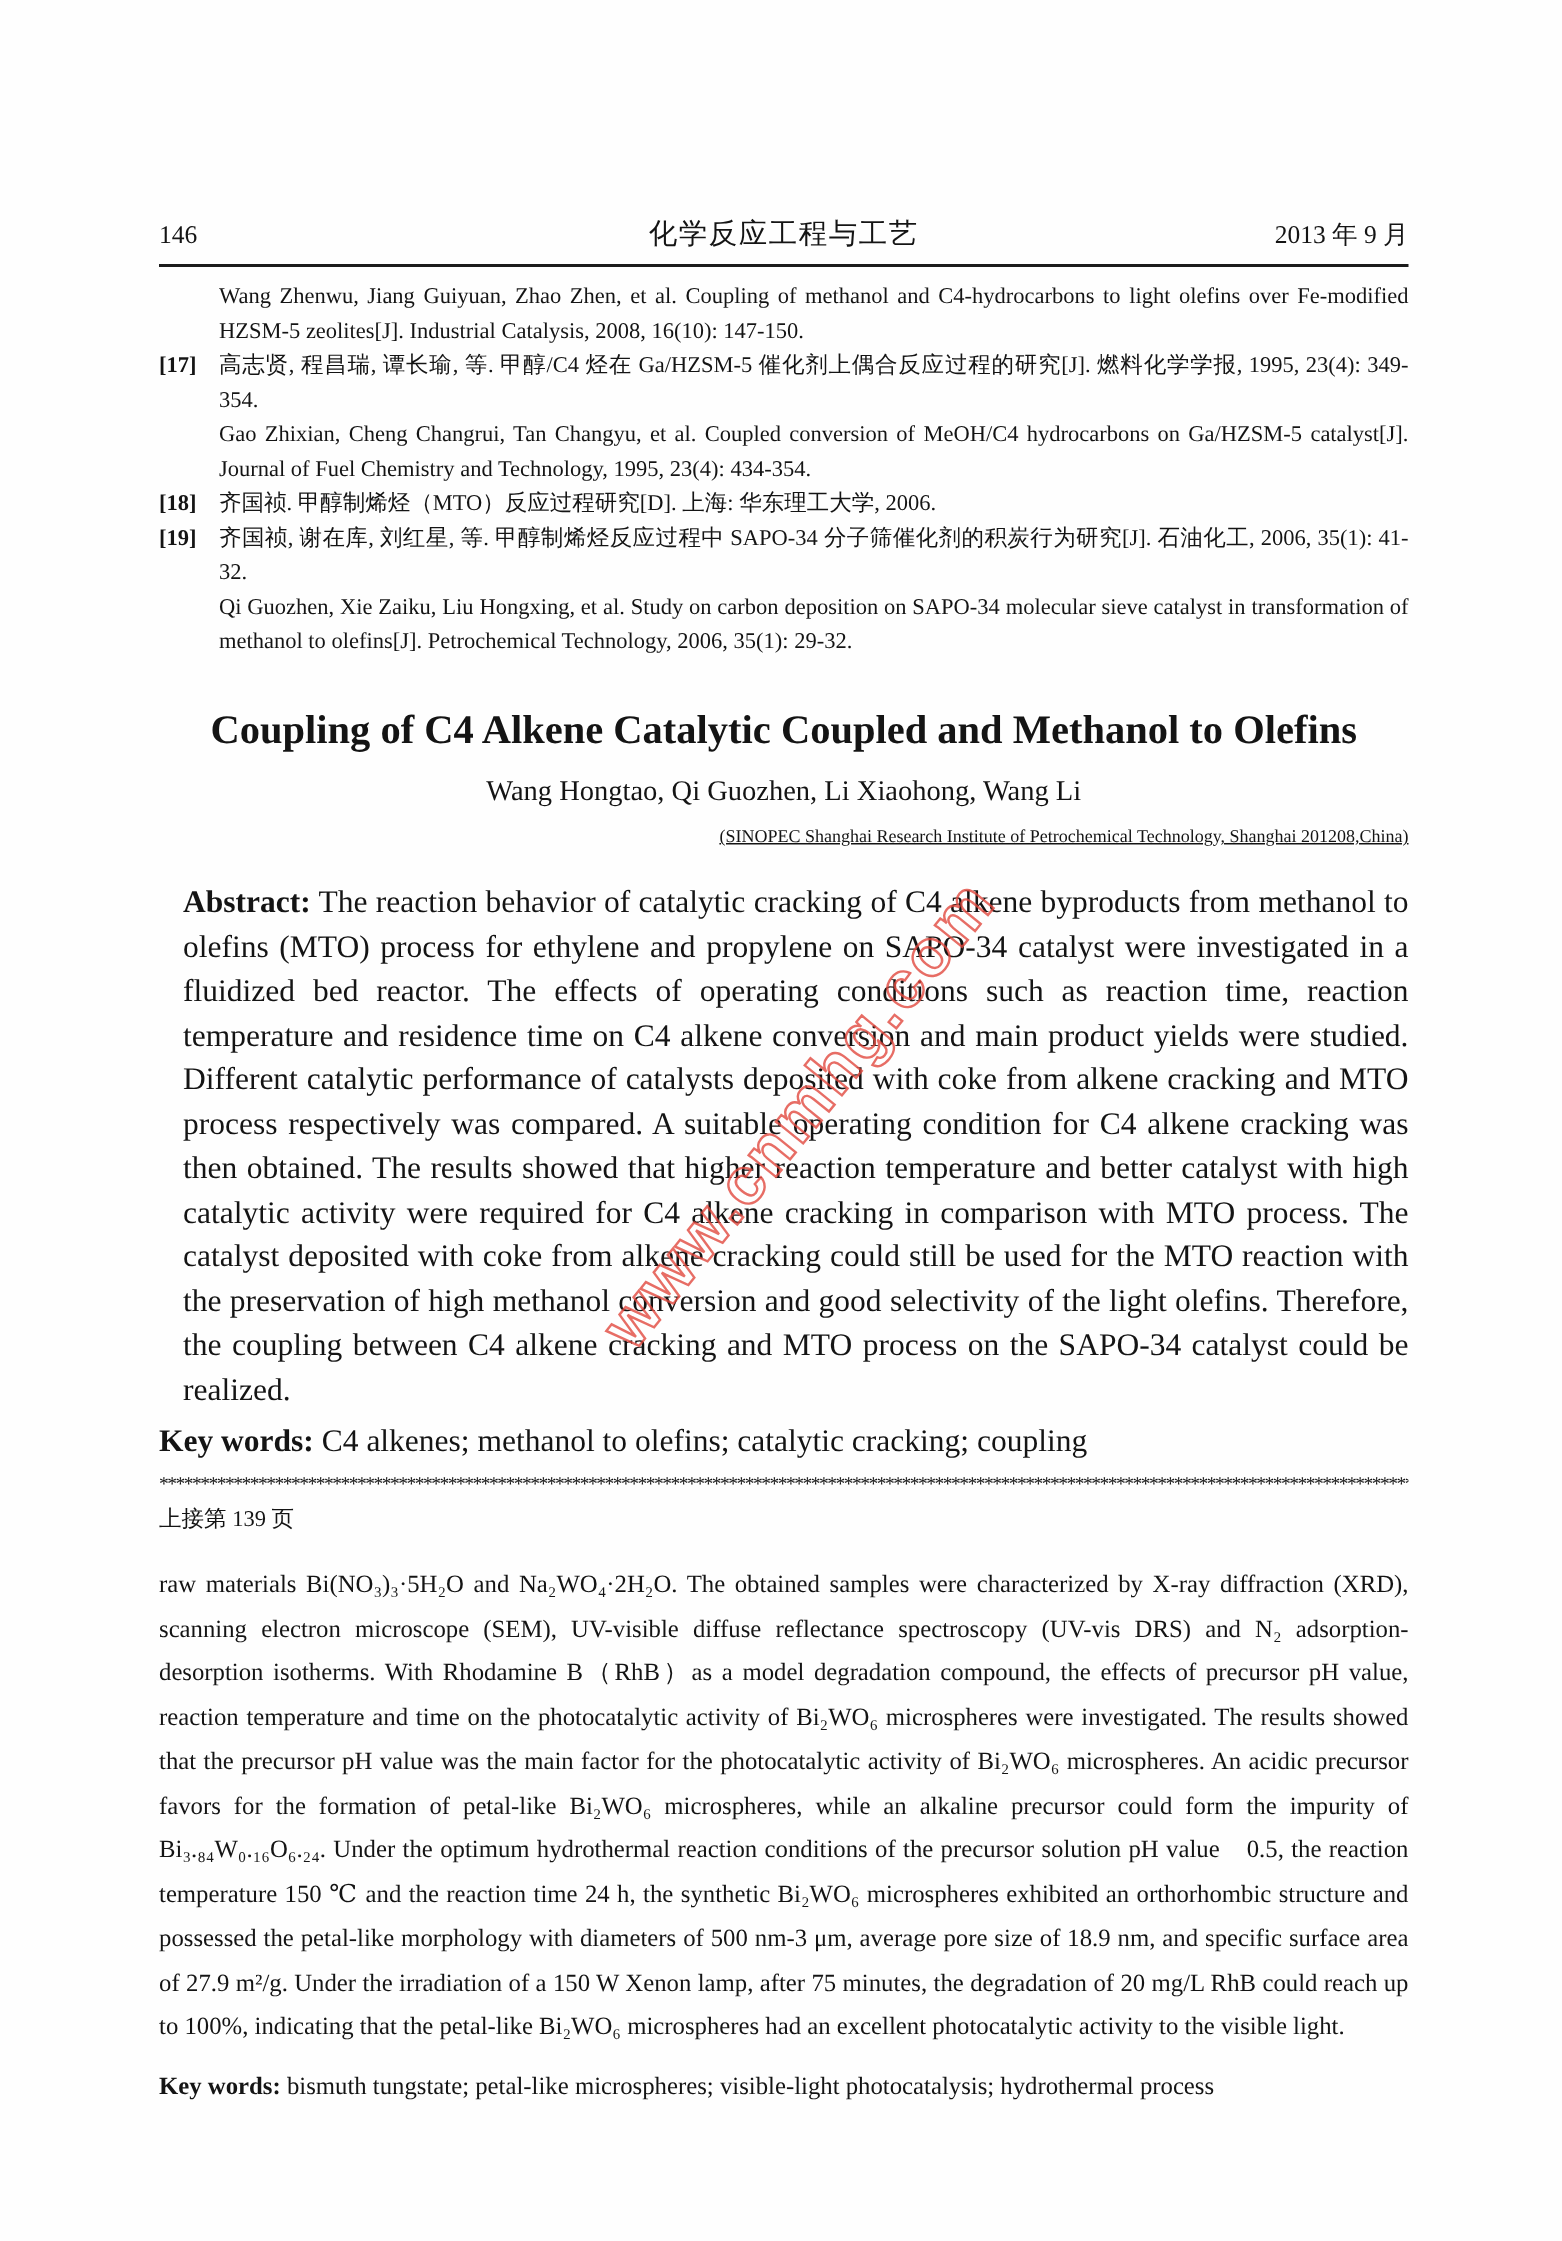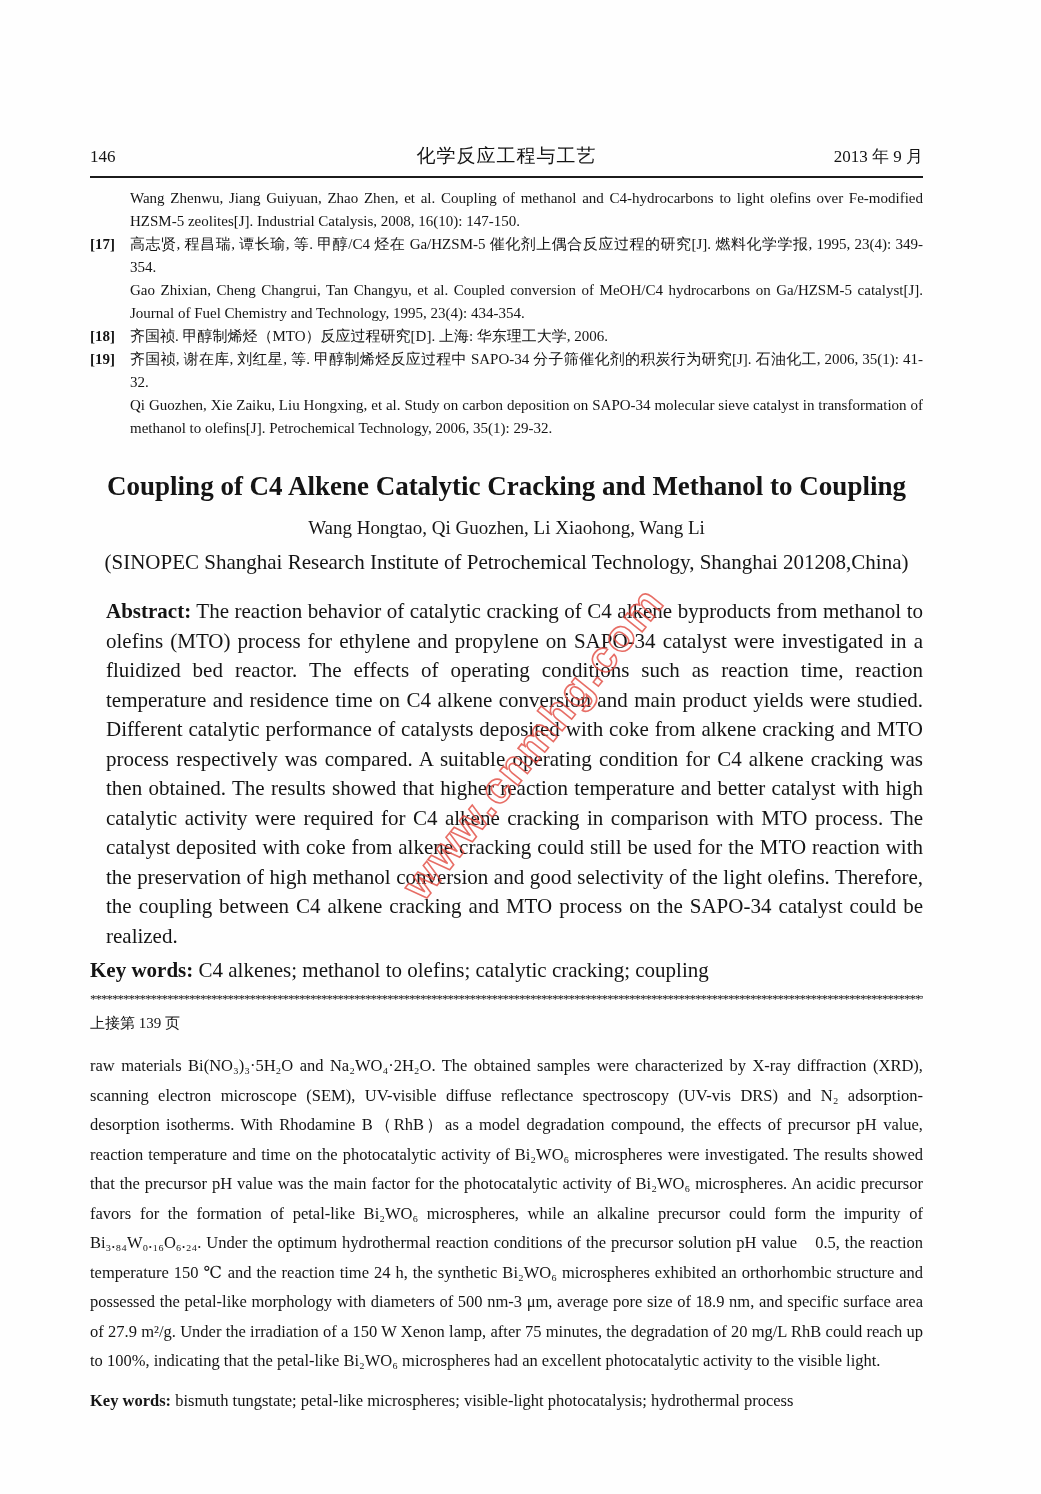--- a/index.html
+++ b/index.html
@@ -8,21 +8,21 @@
     position: relative;
     width: 1041px;
     min-height: 1494px;
     background: #fefefe;
     font-family: "Liberation Serif", "DejaVu Serif", serif;
     color: #141414;
     overflow: hidden;
   }
   .content {
     position: absolute;
-    left: 90px;
+    left: 106px;
     top: 0;
     width: 833px;
   }
   
   .header {
     margin-top: 143px;
     display: flex;
     align-items: baseline;
     border-bottom: 2px solid #1b1b1b;
     padding-bottom: 7px;
@@ -30,21 +30,21 @@
   .page-number { font-size: 17px; width: 120px; }
   .journal-title { flex: 1; text-align: center; font-size: 19px; letter-spacing: 1px; }
   .issue-date { width: 120px; text-align: right; font-size: 17px; }
   
   .refs { margin-top: 9px; font-size: 15px; line-height: 23px; }
   .ref-item { position: relative; padding-left: 40px; text-align: justify; }
   .ref-label { position: absolute; left: 0; top: 0; font-weight: bold; }
   
   .title { margin-top: 28px; text-align: center; font-weight: bold; font-size: 27px; line-height: 36px; }
   .authors { margin-top: 13px; text-align: center; font-size: 19px; }
-  .affiliation { margin-top: 11px; text-align: center; font-size: 21px; }
+  .affiliation { margin-top: 11px; text-align: right; font-size: 12px; text-decoration: underline; }
   
   .para { margin-top: 22px; font-size: 21px; line-height: 29.5px; text-align: justify; margin-left: 16px; }
   .bold { font-weight: bold; }
   .keywords { margin-top: 5px; font-size: 21px; line-height: 28px; }
   
   .asterisks {
     margin-top: 7px;
     font-size: 13px;
     letter-spacing: -1px;
     white-space: nowrap;
@@ -102,21 +102,21 @@
         <div>齐国祯. 甲醇制烯烃（MTO）反应过程研究[D]. 上海: 华东理工大学, 2006.</div>
       </div>
       <div class="ref-item">
         <span class="ref-label">[19]</span>
         <div>齐国祯, 谢在库, 刘红星, 等. 甲醇制烯烃反应过程中 SAPO-34 分子筛催化剂的积炭行为研究[J]. 石油化工, 2006, 35(1): 41-32.</div>
         <div>Qi Guozhen, Xie Zaiku, Liu Hongxing, et al. Study on carbon deposition on SAPO-34 molecular sieve catalyst in transformation of methanol to olefins[J]. Petrochemical Technology, 2006, 35(1): 29-32.</div>
       </div>
     </div>
 
     <div class="title">
-      <div>Coupling of C4 Alkene Catalytic Cracking and Methanol to Coupling</div>
+      <div>Coupling of C4 Alkene Catalytic Coupled and Methanol to Olefins</div>
     </div>
 
     <div class="authors">Wang Hongtao, Qi Guozhen, Li Xiaohong, Wang Li</div>
 
     <div class="affiliation">(SINOPEC Shanghai Research Institute of Petrochemical Technology, Shanghai 201208,China)</div>
 
     <p class="para"><span class="bold">Abstract:</span> <span>The reaction behavior of catalytic cracking of C4 alkene byproducts from methanol to olefins (MTO) process for ethylene and propylene on SAPO-34 catalyst were investigated in a fluidized bed reactor. The effects of operating conditions such as reaction time, reaction temperature and residence time on C4 alkene conversion and main product yields were studied. Different catalytic performance of catalysts deposited with coke from alkene cracking and MTO process respectively was compared. A suitable operating condition for C4 alkene cracking was then obtained. The results showed that higher reaction temperature and better catalyst with high catalytic activity were required for C4 alkene cracking in comparison with MTO process. The catalyst deposited with coke from alkene cracking could still be used for the MTO reaction with the preservation of high methanol conversion and good selectivity of the light olefins. Therefore, the coupling between C4 alkene cracking and MTO process on the SAPO-34 catalyst could be realized.</span></p>
 
     <p class="keywords"><span class="bold">Key words:</span> <span>C4 alkenes; methanol to olefins; catalytic cracking; coupling</span></p>
 

